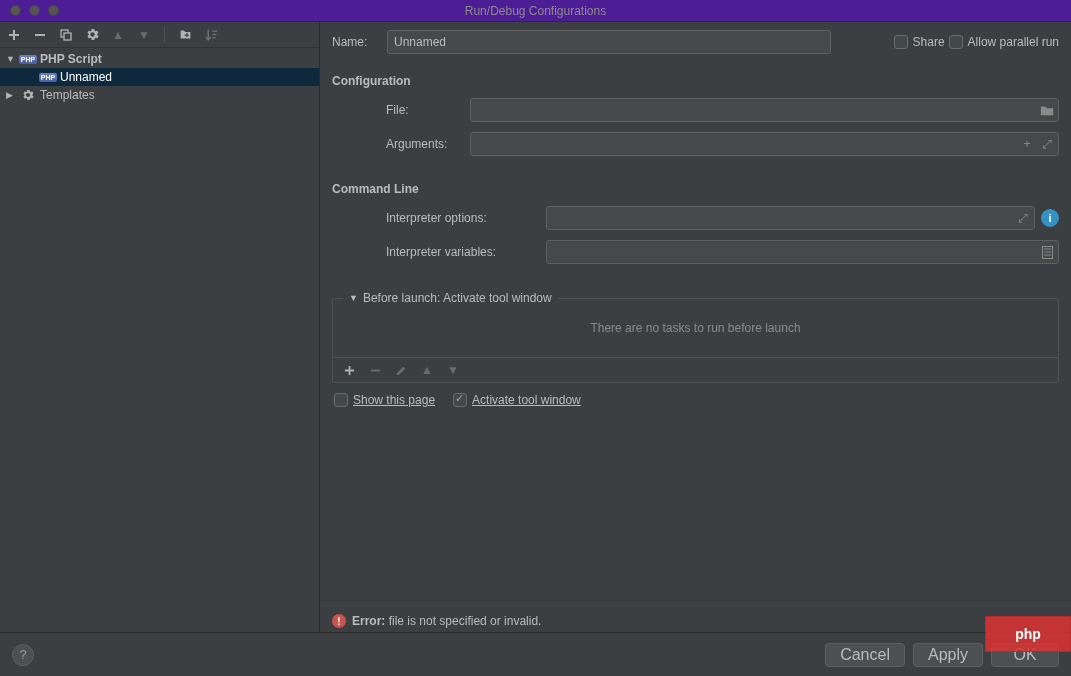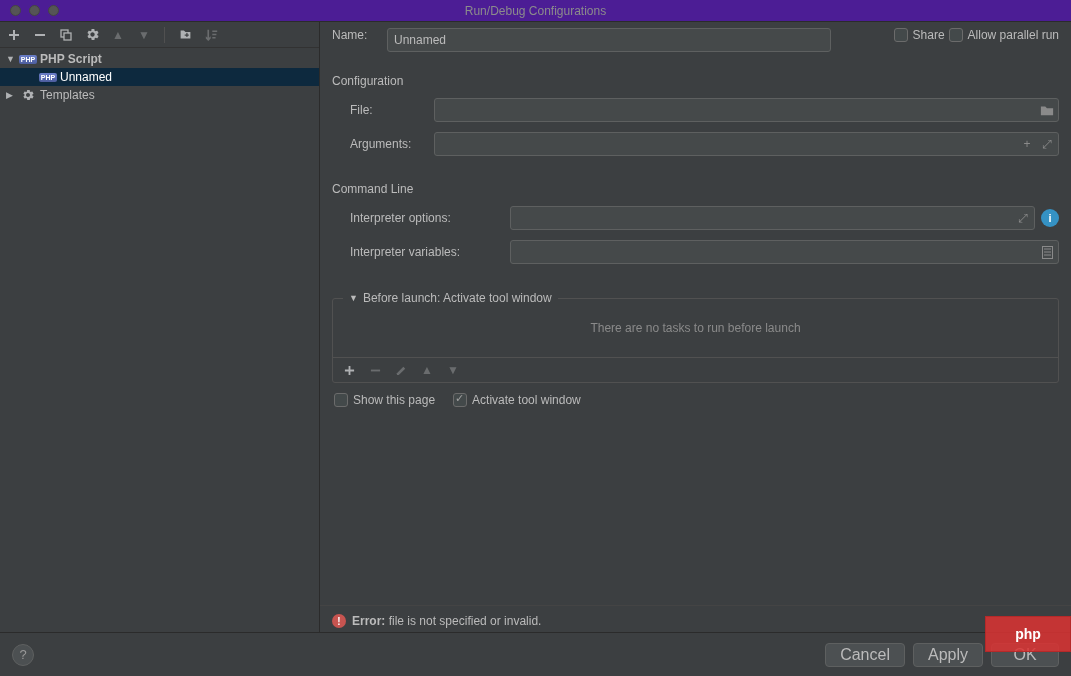--- a/index.html
+++ b/index.html
@@ -23,47 +23,47 @@
   .tree { flex: 1; padding-top: 2px; }
   .tree-row { height: 18px; display: flex; align-items: center; padding-left: 6px; gap: 4px; }
   .tree-row.selected { background: #0d293e; color: #fff;}
   .tree-row.parent { font-weight: bold; color: #bbbbbb;}
   .tree-arrow { width: 10px; font-size: 9px; color:#afb1b3;}
   .tree-icon { width: 16px; height: 14px; display:inline-flex; align-items:center; justify-content:center; font-size:10px;}
   .php-icon { background: linear-gradient(#6a7ec7,#4d5d9e); color:#fff; font-size:7px; font-weight:bold; border-radius:2px; padding:1px 2px; line-height:1;}
   
   
   .right { flex: 1; display: flex; flex-direction: column; padding: 6px 12px 0 12px; overflow-y:auto; }
-  .name-row { display: flex; align-items: flex-start; gap: 10px; height: 28px; }
+  .name-row { display: flex; align-items: center; gap: 10px; height: 28px; }
   .name-label { width: 45px; }
   .name-input { flex: 0 0 auto; width: 444px; height: 24px; background: #45494a; border: 1px solid #5e6060; color:#bbb; padding: 0 6px; border-radius:3px; font-size:12px;}
   .checkgroup { margin-left: auto; display: flex; align-items: center; gap: 4px; }
   .chk { display: flex; align-items: center; gap: 5px; }
   input[type=checkbox]{ width:14px; height:14px; appearance:none; background:#43494a; border:1px solid #6b6b6b; border-radius:3px; position:relative;}
   input[type=checkbox]:checked{ background:#43494a;}
   input[type=checkbox]:checked::after{ content:"✓"; position:absolute; left:1px; top:-2px; color:#a0a0a0; font-size:11px;}
   
-  .section-title { color: #bbb; margin-top: 18px; margin-bottom: 8px; font-size:12px;}
+  .section-title { color: #bbb; margin-top: 18px; margin-bottom: 8px; font-size:12px;font-weight:bold;}
   .form-row { display: flex; align-items: center; height: 28px; margin-bottom: 6px; padding-left: 18px; }
-  .form-row label { width: 84px; color:#bbb; }
+  .form-row label { width: 84px; color:#bbb;margin-left:36px; }
   .form-row.cmd label { width: 160px; }
   .text-input { flex: 1; height: 24px; background: #45494a; border: 1px solid #5e6060; border-radius:3px; color:#bbb; padding: 0 6px; font-size:12px; position:relative;}
   .input-wrap{ flex:1; position:relative; display:flex; }
   .input-suffix{ position:absolute; right:4px; top:50%; transform:translateY(-50%); display:flex; gap:4px; align-items:center;}
   .suffix-ic{ width:16px; height:16px; display:flex; align-items:center; justify-content:center; color:#8a8a8a; cursor:pointer; font-size:12px;}
   .info-ic{ width:18px; height:18px; border-radius:50%; background:#3592c4; color:#fff; display:flex; align-items:center; justify-content:center; font-size:11px; font-weight:bold; margin-left:6px; cursor:pointer;}
   .input-row-with-btn{ flex:1; display:flex; align-items:center;}
   
   .fieldset { border: 1px solid #515151; border-radius: 3px; margin-top: 26px; padding: 0; position:relative;}
   .fieldset-legend { position:absolute; top:-8px; left:10px; background:#3c3f41; padding:0 6px; display:flex; align-items:center; gap:5px; font-size:12px; color:#bbb;}
   .fieldset-legend .arrow{ font-size:9px;}
   .tasks-msg { text-align:center; color:#8a8a8a; padding: 22px 0; font-size:12px;}
   .tasks-toolbar{ display:flex; align-items:center; gap:10px; padding:4px 8px; border-top:1px solid #515151;}
   
-  .launch-row { display:flex; gap:18px; align-items:center; padding:10px 2px 0 2px;}
+  .launch-row { display:flex; gap:18px; align-items:center; padding:10px 2px 0 2px;text-decoration:underline;}
   
   .error-row { display:flex; align-items:center; gap:6px; margin-top:auto; padding: 8px 0 4px 0; border-top: 1px solid #444; margin-left:-12px; margin-right:-12px; padding-left: 12px;}
   .error-icon{ width:14px; height:14px; border-radius:50%; background:#c75450; color:#fff; display:flex; align-items:center; justify-content:center; font-size:10px; font-weight:bold;}
   .error-text b{ color:#bbb; }
   .error-text{ color:#bbb;}
   
   
   .footer { height: 44px; border-top: 1px solid #2b2b2b; display:flex; align-items:center; padding: 0 12px; position:relative;}
   .help-btn{ width:22px; height:22px; border-radius:50%; background:#4c5052; border:1px solid #5e6060; color:#999; display:flex; align-items:center; justify-content:center; font-size:13px; cursor:pointer;}
   .footer-btns{ margin-left:auto; display:flex; gap:8px;}

